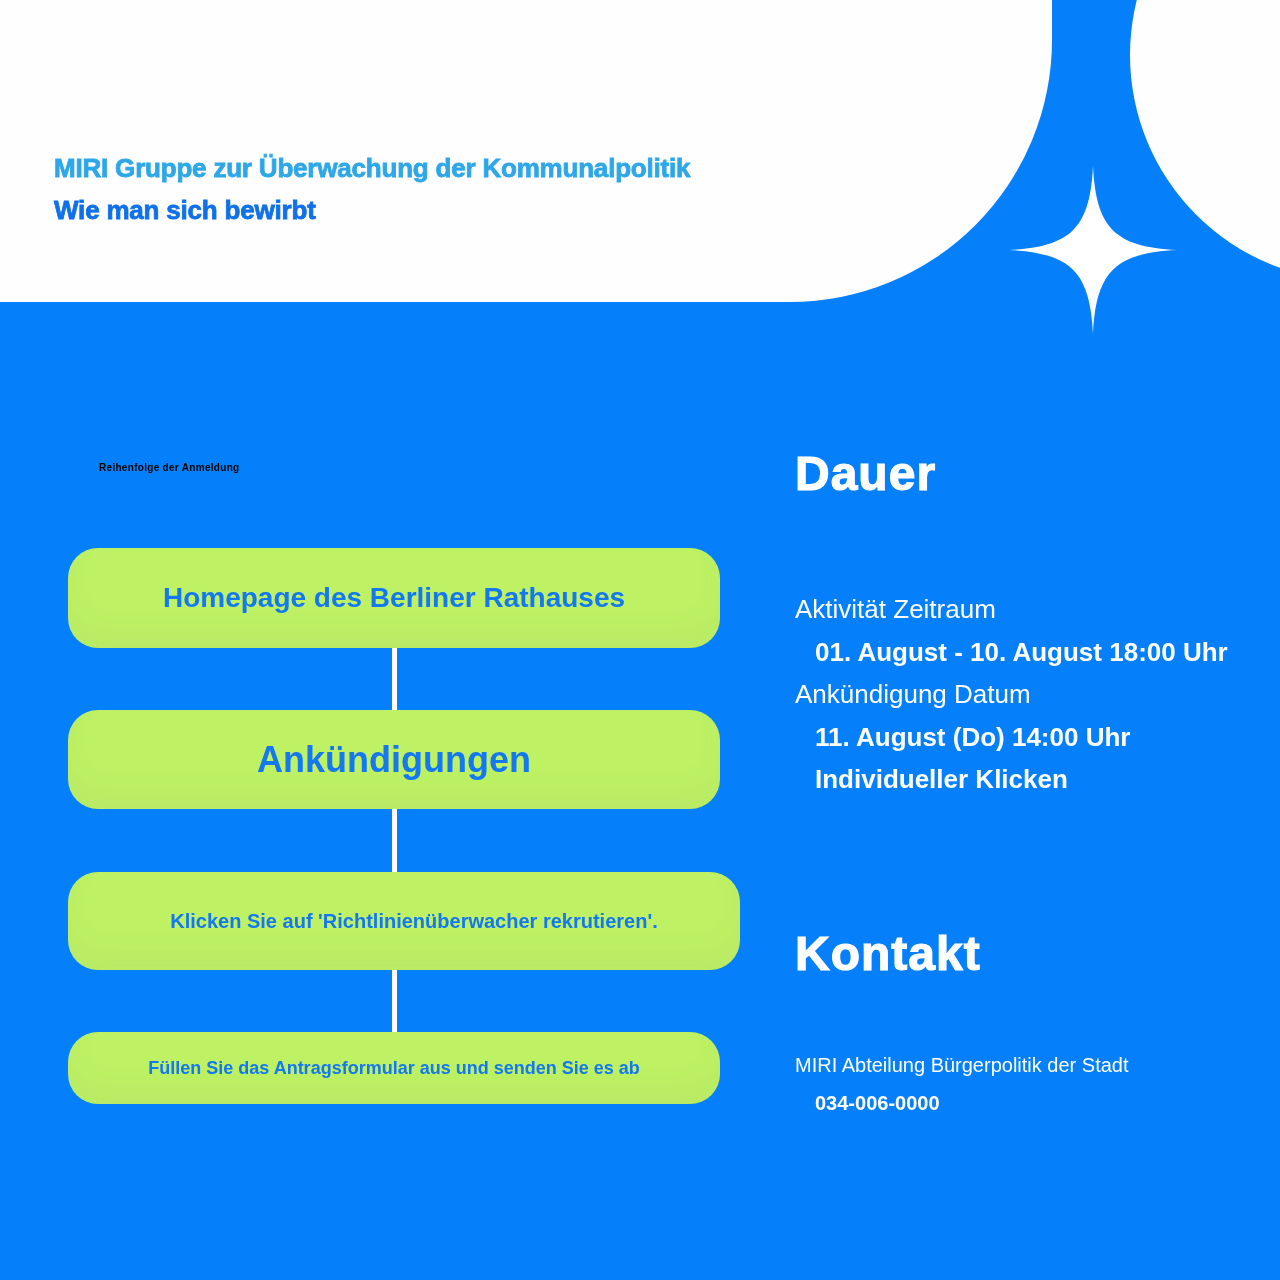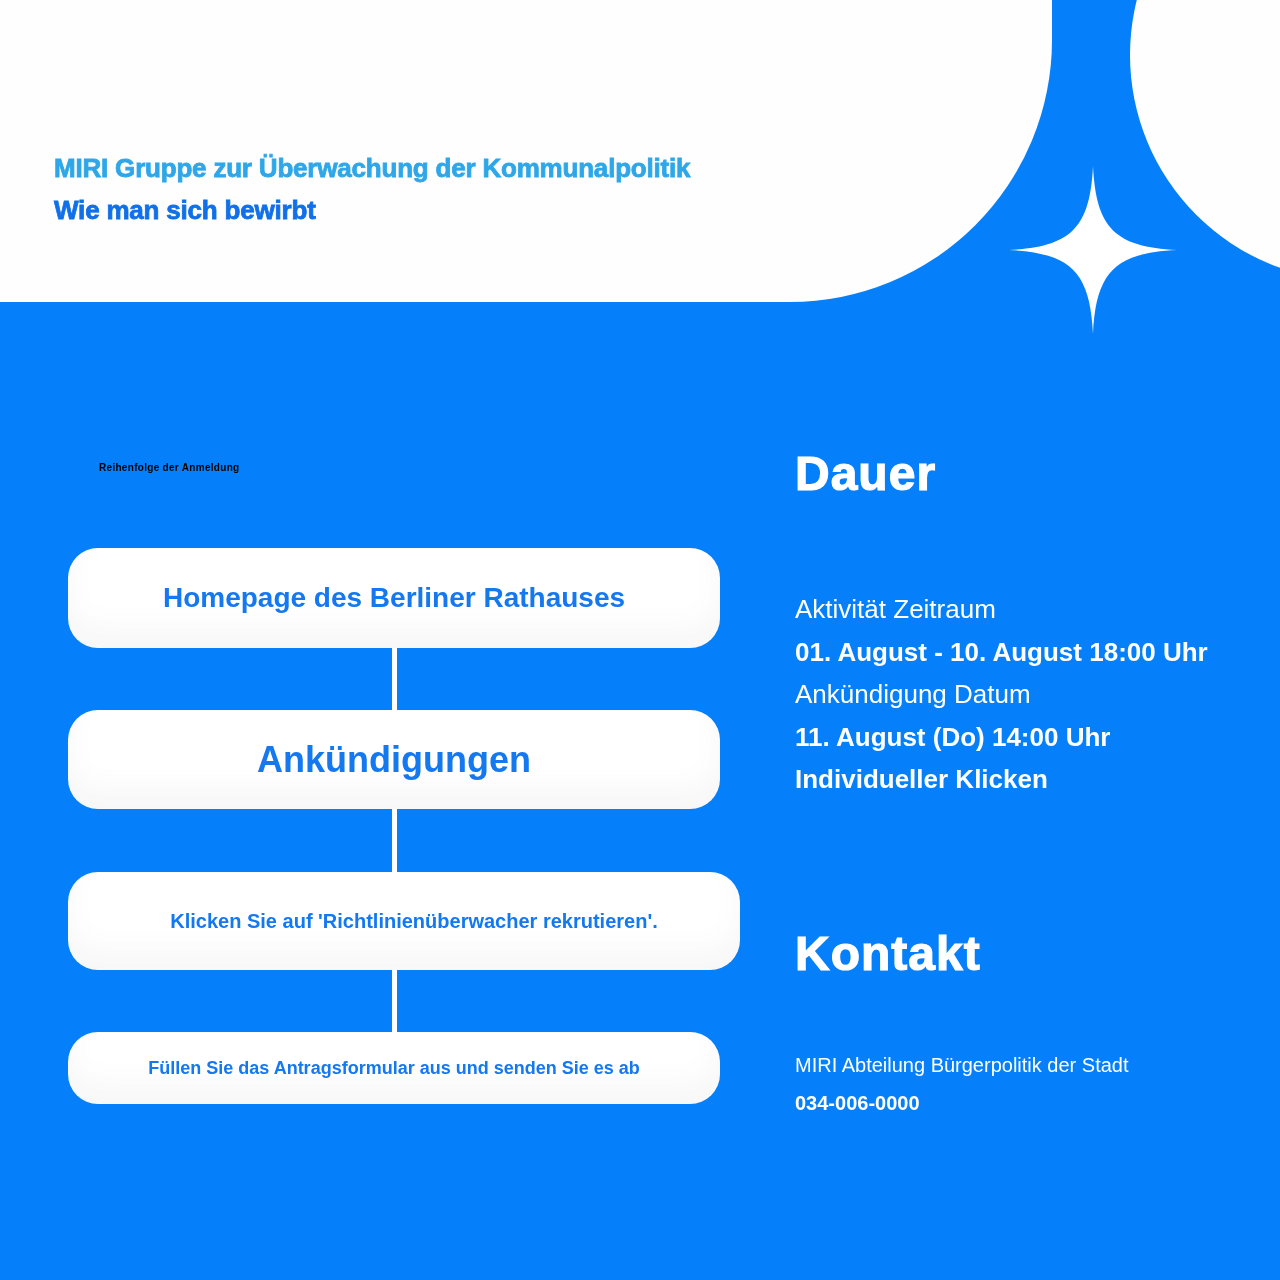--- a/index.html
+++ b/index.html
@@ -42,21 +42,21 @@
 
   
   .flow-caption {
     position: absolute; left: 99px; top: 462px;
     color: #000000; font-size: 10px; font-weight: bold;
     letter-spacing: 0.3px;
   }
   .step-box {
     position: absolute; left: 68px;
     width: 652px;
-    background: #ffffff;
+    background: #bef264;
     border-radius: 30px;
     display: flex; align-items: center; justify-content: center;
     color: #1478F0; font-weight: bold; text-align: center;
     box-shadow: inset 0 -20px 28px rgba(90,90,110,0.05);
   }
   .step-1 { top: 548px;  height: 100px; font-size: 28px; }
   .step-2 { top: 710px;  height: 99px;  font-size: 36px; align-items: center; }
   .step-3 { top: 872px;  height: 98px;  font-size: 20px; padding-left: 20px; }
   .step-4 { top: 1032px; height: 72px;  font-size: 18px; }
   .connector {
@@ -82,21 +82,21 @@
     position: absolute; left: 795px; top: 588px;
     color: #FFFFFF; font-size: 26px; line-height: 42.5px;
     white-space: nowrap;
   }
   .contact-lines {
     position: absolute; left: 795px; top: 1046px;
     color: #ffffff; font-size: 20px; line-height: 38px;
     white-space: nowrap;
   }
   .line { display: block; }
-  .line.bold { font-weight: bold; }
+  .line.bold { font-weight: bold; margin-left: 20px; }
 </style>
 </head>
 <body>
 
 <div class="white-band"></div>
 <div class="corner-circle"></div>
 <svg class="sparkle" viewBox="-84 -84 168 168">
   <path fill="#FFFFFF" d="M0,-84 C3,-22 22,-3 84,0 C22,3 3,22 0,84 C-3,22 -22,3 -84,0 C-22,-3 -3,-22 0,-84 Z"></path>
 </svg>
 

